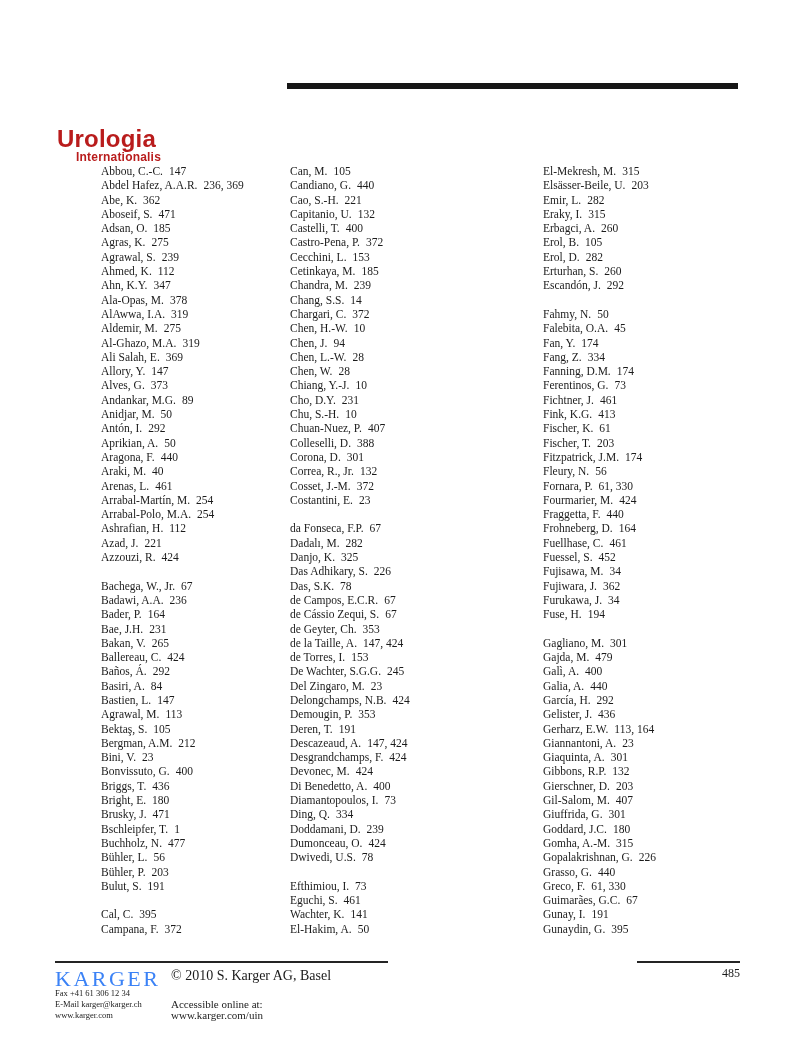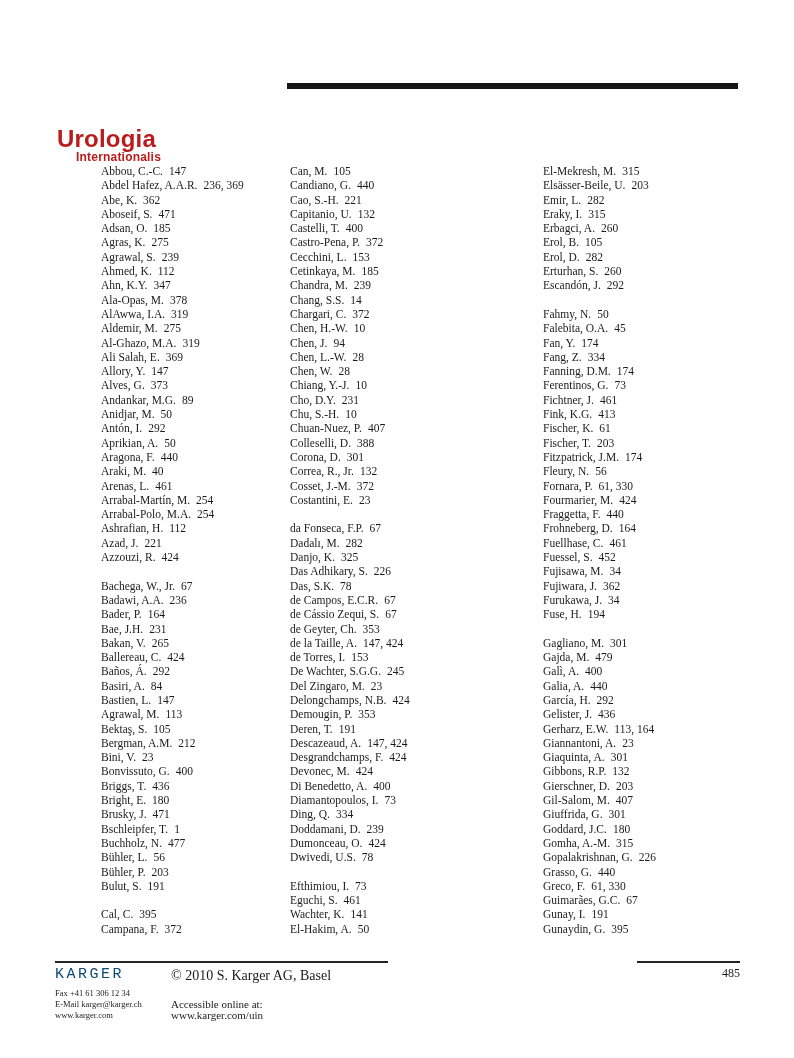--- a/index.html
+++ b/index.html
@@ -45,22 +45,22 @@
   .entry .p{margin-left:6px;}
   
   .rule-thin-left{
     position:absolute;left:55px;top:961px;width:333px;height:2px;background:#242424;
   }
   .rule-thin-right{
     position:absolute;left:637px;top:961px;width:103px;height:2px;background:#242424;
   }
   .karger{
     position:absolute;left:55px;top:966px;
-    font-family:Liberation Mono, monospace;
-    font-size:15px;font-weight:500;letter-spacing:2.5px;color:#0c4a6e;
+    font-family:Liberation Serif, serif;
+    font-size:22px;font-weight:500;letter-spacing:2.5px;color:#3b82f6;
   }
   .copyright{
     position:absolute;left:171px;top:968px;
     font-size:14px;color:#1b1b1b;
   }
   .contact{
     position:absolute;left:55px;top:988px;
     font-size:8.5px;line-height:10.8px;color:#1b1b1b;font-family:Liberation Serif, serif;
   }
   .online{

